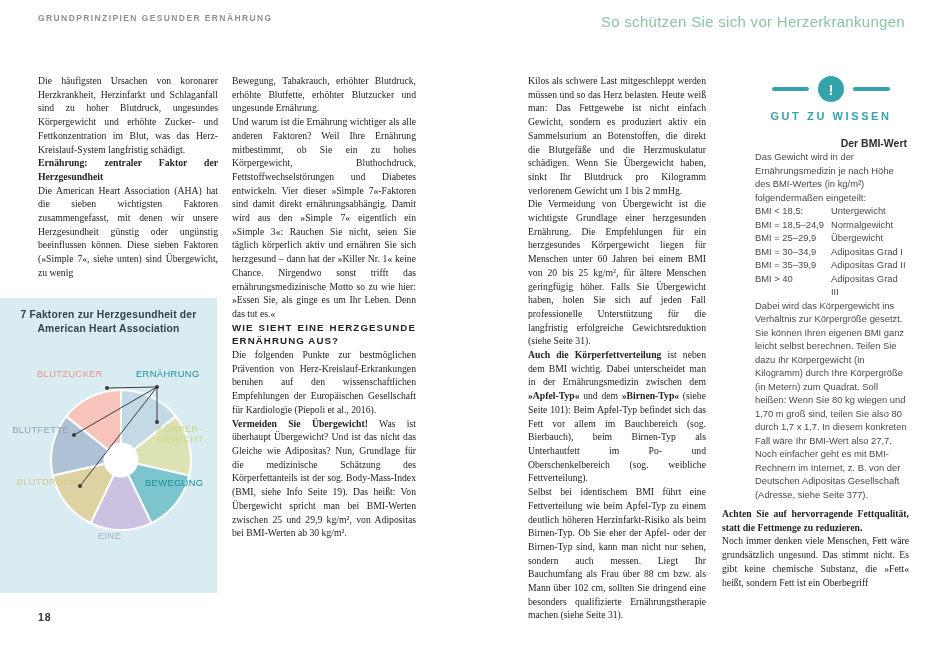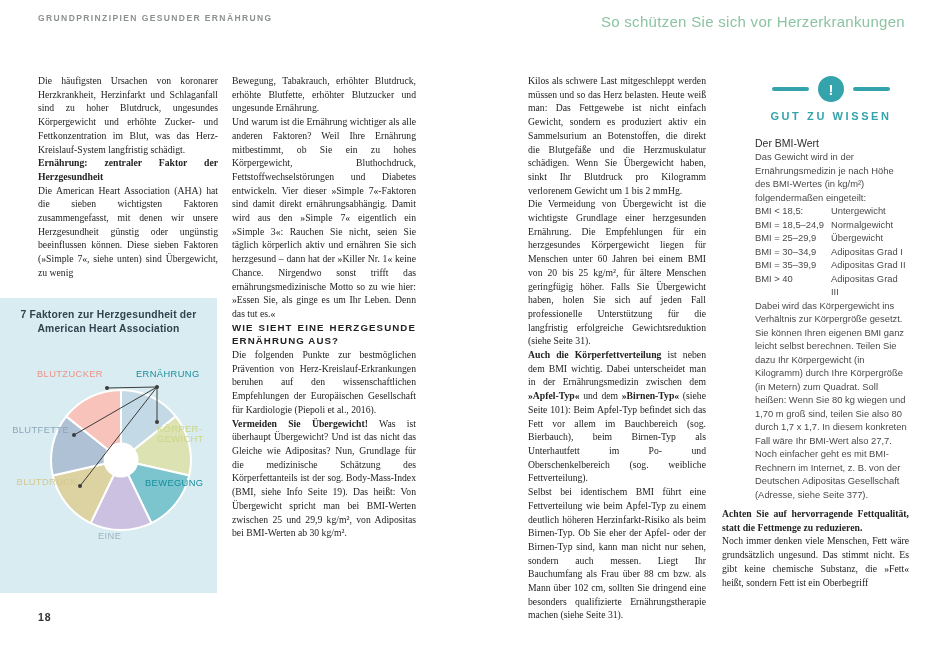--- a/index.html
+++ b/index.html
@@ -37,21 +37,21 @@
   .pl-tabak{left:98px;top:234px;}
   
   .sidebar{position:absolute;left:755px;top:74px;width:152px;font-family:"Liberation Sans",sans-serif;
     font-size:9.4px;line-height:13.5px;color:#4a4a4a;}
   .gzw-icon-row{display:flex;align-items:center;justify-content:center;gap:9px;margin-top:2px;}
   .gzw-line{width:37px;height:3.5px;border-radius:2px;background:#35a3ab;}
   .gzw-circle{width:26px;height:26px;border-radius:50%;background:#35a3ab;color:#fff;
     display:flex;align-items:center;justify-content:center;font-weight:bold;font-size:15px;line-height:1;}
   .gzw-kicker{margin-top:8px;text-align:center;font-weight:bold;font-size:11px;
     letter-spacing:2.6px;color:#35a3ab;}
-  .gzw-head{margin-top:13px;font-weight:normal;font-size:10.5px;color:#2e2e2e;}
+  .gzw-head{margin-top:13px;font-weight:bold;font-size:10.5px;color:#2e2e2e;text-align:right;}
   .sidebar p{margin:0;}
   .bmi-row{display:flex;}
   .bmi-range{width:76px;flex:none;}
   .bmi-cat{flex:1;}
   .pagenum{position:absolute;top:611px;font-family:"Liberation Sans",sans-serif;
     font-size:10.5px;font-weight:bold;letter-spacing:.8px;color:#333;}
   .pn-left{left:38px;}
   .pn-right{right:24px;margin-top:39px;}
 </style>
 </head>

